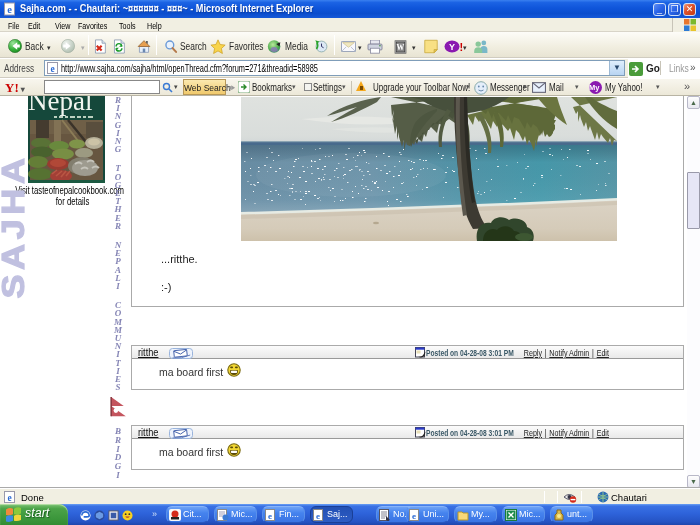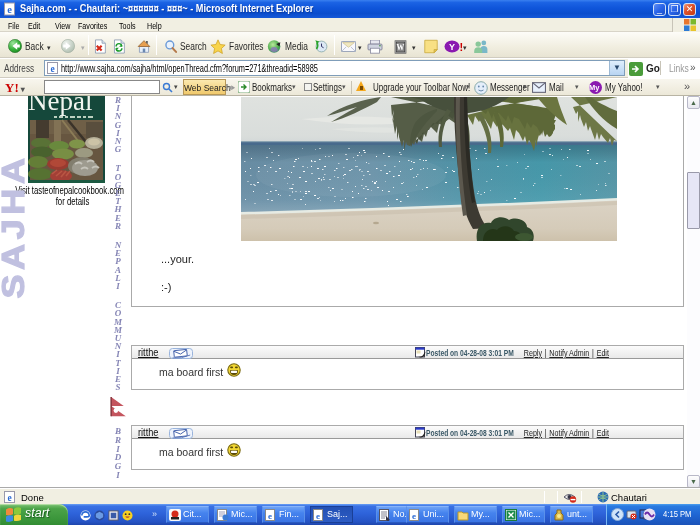--- a/index.html
+++ b/index.html
@@ -64,21 +64,21 @@
 .sbtn{left:687px;width:13px;height:13px;background:linear-gradient(180deg,#fdfdfd,#e8e8f0);border:1px solid #b8b8c8;border-radius:2px;text-align:center;font-size:7px;color:#4a6a4a;line-height:11px}
 #sthumb{left:687px;top:76px;width:13px;height:57px;background:#e6e6f6;border:1px solid #9a9aaa;border-radius:1px}
 
 #nflag{left:109px;top:301px;width:19px;height:23px}
 
 #statusbar{left:0;top:488px;width:700px;height:16px;background:#f1efe2;border-top:1px solid #fff;box-shadow:0 -1px 0 #aaa}
 #statusbar .stxt{font-size:9.5px;color:#000;top:3px}
 
 #taskbar{left:0;top:504px;width:700px;height:21px;background:linear-gradient(180deg,#6ba1f4 0%,#3a71e4 10%,#2e63da 45%,#2553c4 85%,#1e46ac 100%)}
 #startbtn{left:0;top:0;width:68px;height:34px;background:linear-gradient(180deg,#7cc474 0%,#4ba348 14%,#389338 50%,#27802b 80%,#1d6a21 100%);border-radius:0 9px 9px 0;box-shadow:inset 0 1px 1px #b8e0a8;color:#fff;font-style:italic;font-weight:normal;font-size:12.5px;text-shadow:1px 1px 1px #1a5a1e}
-.tbtn{top:2px;width:43px;height:17px;background:linear-gradient(180deg,#6da2f6,#4583ee 40%,#3a74e4);border-radius:0;border:1px solid #5a90ea;border-top-color:#88b4f8;border-bottom-color:#2a5ac0;color:#fff;font-size:9px;overflow:hidden;white-space:nowrap}
+.tbtn{top:2px;width:43px;height:17px;background:linear-gradient(180deg,#6da2f6,#4583ee 40%,#3a74e4);border-radius:6px;border:1px solid #5a90ea;border-top-color:#88b4f8;border-bottom-color:#2a5ac0;color:#fff;font-size:9px;overflow:hidden;white-space:nowrap}
 .tbtn.active{background:linear-gradient(180deg,#2250b4,#2d5cc4);border-color:#1a3f96}
 .tbtn span{position:absolute;left:16px;top:2px}
 #tray{left:606px;top:0;width:94px;height:21px;background:linear-gradient(180deg,#4da0ef 0%,#2a7ae0 10%,#1f66d4 50%,#1a52b8 100%);border-left:1px solid #7ab8f4}
 #clock{left:56px;top:5px;font-size:9px;color:#fff;transform:scaleX(0.85);transform-origin:0 0;white-space:nowrap}
 </style>
 </head>
 <body>
 <div id="screen">
 
 <div id="titlebar" class="abs">
@@ -665,21 +665,21 @@
           <rect x="34" y="74" width="2" height="1" fill="#fff" opacity="0.8"></rect>
           <rect x="82" y="82" width="2" height="1" fill="#fff" opacity="0.6"></rect>
           <rect x="96" y="80" width="2" height="1" fill="#fff" opacity="0.6"></rect>
           <path d="M213 0 L226 0 C 227 40 230 80 235 105 C 238 118 242 126 247 131 L 232 132 C 226 122 221 108 219 88 C 215 58 213 28 213 0 Z" fill="#3d3a32"></path>
 <path d="M215 0 L219 0 C 218 40 221 85 226 118 L 222 119 C 217 85 214 40 215 0 Z" fill="#5c584e"></path>
 <path d="M223 0 L226 0 C 227 40 230 80 234 105 L 231 106 C 226 80 223 40 223 0 Z" fill="#2b2a24"></path>
 <path d="M236 144 C 234 132 240 124 250 126 C 252 120 262 118 268 123 C 276 119 286 124 286 130 C 292 132 294 138 292 144 Z" fill="#31462c"></path>
 <path d="M242 144 C 242 134 250 130 256 133 C 260 128 270 128 273 134 C 279 134 282 139 281 144 Z" fill="#243618"></path>
 <ellipse cx="283" cy="140" rx="9" ry="4" fill="#3d5732"></ellipse>
 </svg>
-    <div id="contd" class="abs">...your.</div>
+    <div id="contd" class="abs">...ritthe.</div>
     <div id="smiletext" class="abs">:-)</div>
   </div>
 
   <div id="post1" class="abs post">
     <div class="phead">
           <span class="pname">ritthe</span>
       <svg style="position:absolute;left:37px;top:2px" width="24" height="11" viewBox="0 0 24 11">
             <rect x="0.5" y="0.5" width="23" height="10" rx="3" fill="#eef3fc" stroke="#9ab4dc"></rect>
             <g transform="rotate(-6 12 5.5)">
               <rect x="5" y="2" width="13" height="6.5" rx="0.5" fill="#fff" stroke="#3a5aa8" stroke-width="0.9"></rect>
@@ -854,35 +854,15 @@
         </svg>
         <span>Mic...</span>
       </div>
   <div class="abs tbtn" style="left:550px">
         <svg style="position:absolute;left:2px;top:2px" width="12" height="12" viewBox="0 0 12 12">
           <path d="M4 1h4v3l2 2v5H2V6l2-2z" fill="#d8b84a" stroke="#8a6a1a"></path>
           <circle cx="6" cy="7" r="2" fill="#f8e88a"></circle>
         </svg>
         <span>unt...</span>
       </div>
-  <div id="tray" class="abs">
-    <svg class="abs" style="left:4px;top:4px" width="13" height="13" viewBox="0 0 13 13">
-          <circle cx="6.5" cy="6.5" r="6" fill="#cfe4fa" stroke="#88aad4"></circle>
-          <path d="M8 3.5L5 6.5l3 3" fill="none" stroke="#2a5aa8" stroke-width="1.6"></path>
-        </svg>
-    <svg class="abs" style="left:19px;top:5px" width="11" height="11" viewBox="0 0 11 11">
-          <rect x="1" y="2" width="9" height="7" rx="1" fill="#d8e4f0" stroke="#667"></rect>
-          <circle cx="7.5" cy="7.5" r="3" fill="#d42a1a"></circle>
-          <path d="M6 6l3 3M9 6l-3 3" stroke="#fff" stroke-width="1"></path>
-        </svg>
-    <svg class="abs" style="left:32px;top:5px" width="11" height="11" viewBox="0 0 11 11">
-          <rect x="1" y="1" width="6" height="8" fill="#4a7ad8" stroke="#224"></rect>
-          <rect x="5" y="4" width="5" height="6" fill="#a8c0e0" stroke="#446"></rect>
-        </svg>
-    <svg class="abs" style="left:36px;top:4px" width="13" height="13" viewBox="0 0 13 13">
-          <circle cx="6.5" cy="6.5" r="6" fill="#e8e0f4"></circle>
-          <path d="M2 6.5q2-4 4.5 0t4.5 0" fill="none" stroke="#6a2aa8" stroke-width="1.8"></path>
-        </svg>
-    <div id="clock" class="abs">4:15 PM</div>
-  </div>
 </div>
 
 </div>
 
 </body></html>

